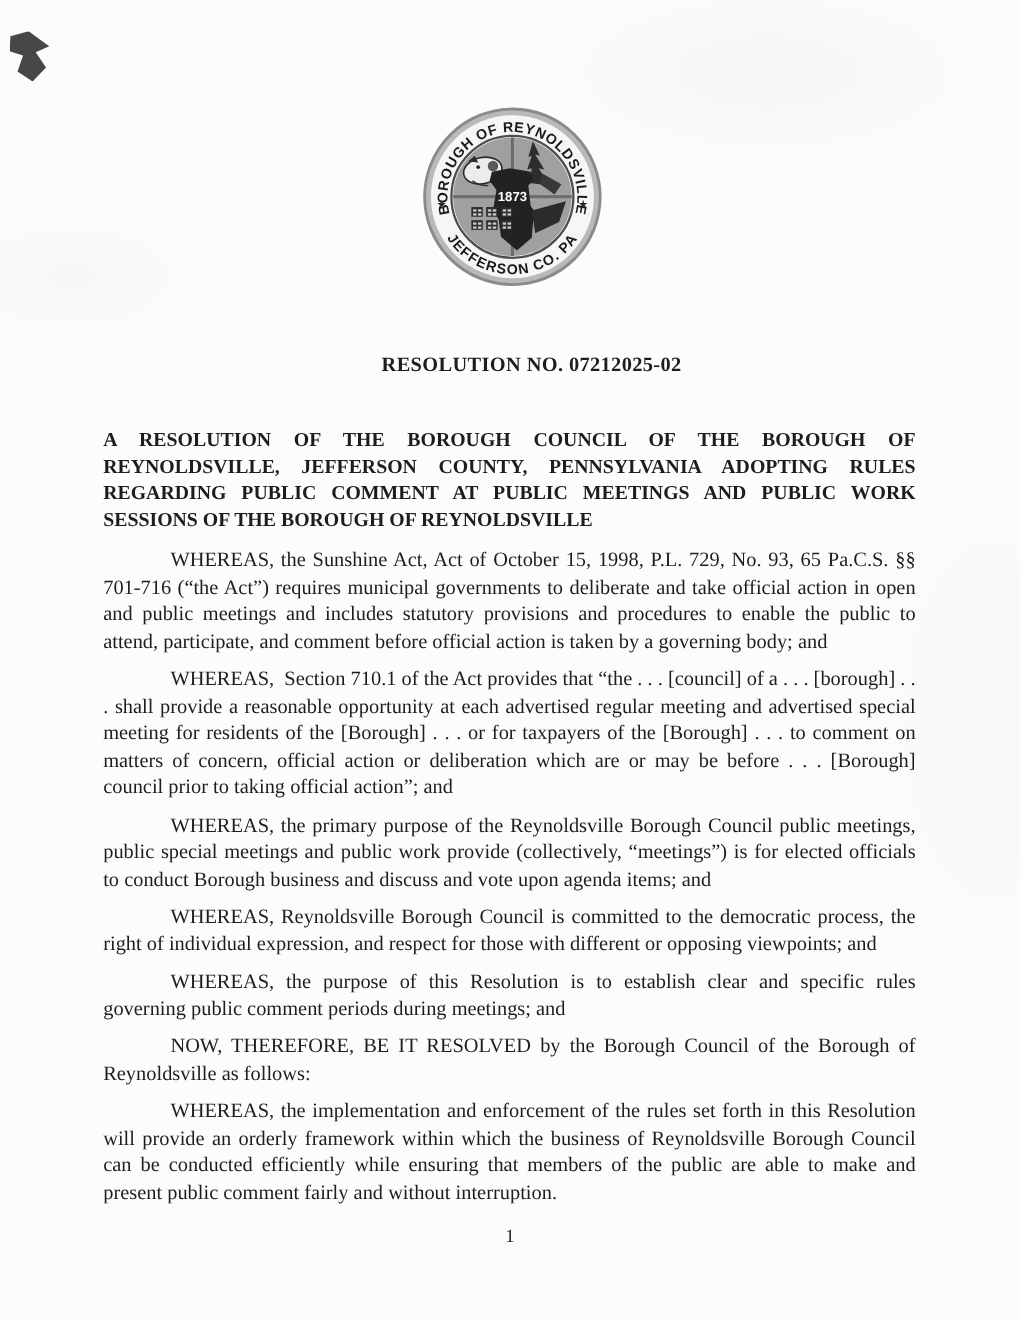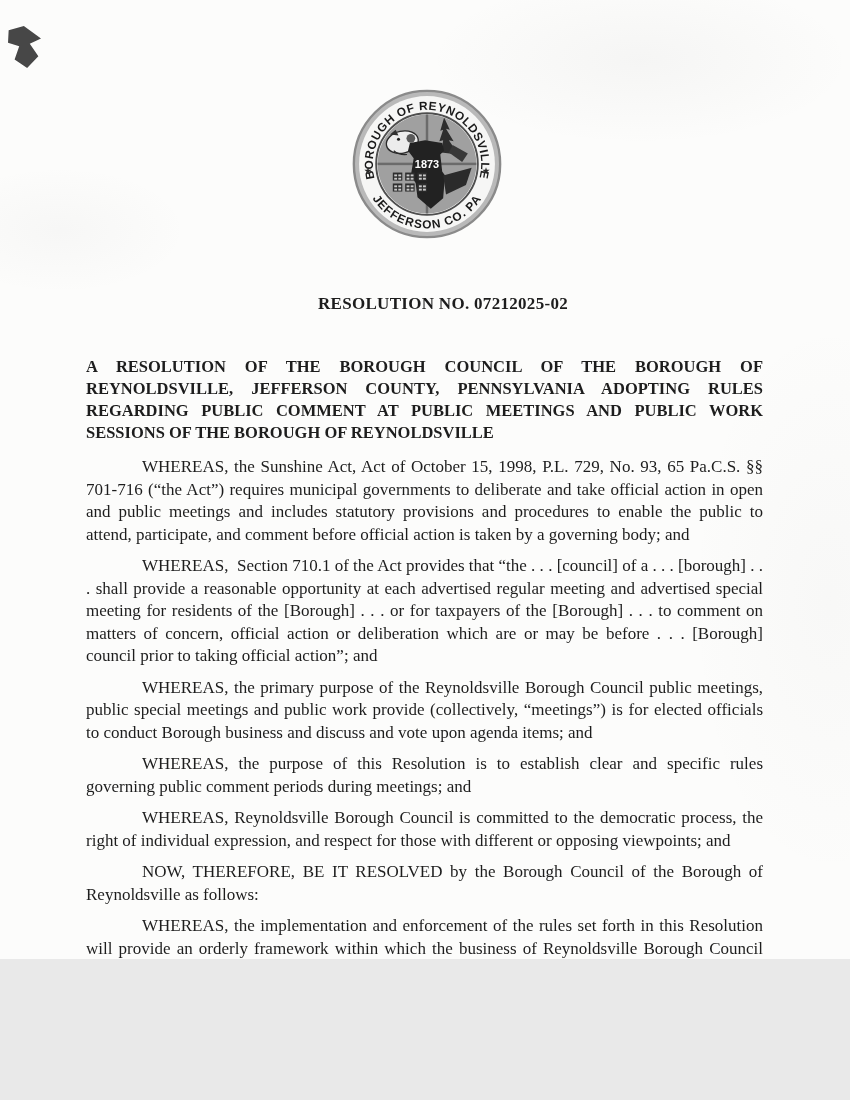--- a/index.html
+++ b/index.html
@@ -1,18 +1,18 @@
 <!DOCTYPE html>
 <html><head>
 <meta charset="utf-8">
 <style>
   html,body{margin:0;padding:0;background:#e9e9e9;}
   .page{
     position:relative;
-    width:850px;height:959px;
+    width:850px;height:1100px;
     margin:0 auto;
     background:
       radial-gradient(ellipse 300px 120px at 640px 60px, rgba(120,120,120,0.05), rgba(0,0,0,0) 70%),
       radial-gradient(ellipse 180px 90px at 60px 230px, rgba(120,120,120,0.04), rgba(0,0,0,0) 70%),
       radial-gradient(ellipse 200px 400px at 830px 600px, rgba(120,120,120,0.03), rgba(0,0,0,0) 70%),
       #fcfcfb;
     overflow:hidden;
     font-family:"Liberation Serif","DejaVu Serif",serif;
     color:#1d1d1d;
   }
@@ -133,21 +133,21 @@
     <text x="142" y="90" text-anchor="middle" font-size="10" fill="#2a2a2a">★</text>
   </svg>
 
   <h1 class="res-no">RESOLUTION NO. 07212025-02</h1>
 
   <div class="content">
     <p class="doc-title">A RESOLUTION OF THE BOROUGH COUNCIL OF THE BOROUGH OF REYNOLDSVILLE, JEFFERSON COUNTY, PENNSYLVANIA ADOPTING RULES REGARDING PUBLIC COMMENT AT PUBLIC MEETINGS AND PUBLIC WORK SESSIONS OF THE BOROUGH OF REYNOLDSVILLE</p>
     <p class="body">WHEREAS, the Sunshine Act, Act of October 15, 1998, P.L. 729, No. 93, 65 Pa.C.S. §§ 701-716 (“the Act”) requires municipal governments to deliberate and take official action in open and public meetings and includes statutory provisions and procedures to enable the public to attend, participate, and comment before official action is taken by a governing body; and</p>
     <p class="body">WHEREAS, &nbsp;Section 710.1 of the Act provides that “the . . . [council] of a . . . [borough] . . . shall provide a reasonable opportunity at each advertised regular meeting and advertised special meeting for residents of the [Borough] . . . or for taxpayers of the [Borough] . . . to comment on matters of concern, official action or deliberation which are or may be before . . . [Borough] council prior to taking official action”; and</p>
     <p class="body">WHEREAS, the primary purpose of the Reynoldsville Borough Council public meetings, public special meetings and public work provide (collectively, “meetings”) is for elected officials to conduct Borough business and discuss and vote upon agenda items; and</p>
+    <p class="body">WHEREAS, Reynoldsville Borough Council is committed to the democratic process, the right of individual expression, and respect for those with different or opposing viewpoints; and</p>
     <p class="body">WHEREAS, the purpose of this Resolution is to establish clear and specific rules governing public comment periods during meetings; and</p>
-    <p class="body">WHEREAS, Reynoldsville Borough Council is committed to the democratic process, the right of individual expression, and respect for those with different or opposing viewpoints; and</p>
     <p class="body">NOW, THEREFORE, BE IT RESOLVED by the Borough Council of the Borough of Reynoldsville as follows:</p>
     <p class="body">WHEREAS, the implementation and enforcement of the rules set forth in this Resolution will provide an orderly framework within which the business of Reynoldsville Borough Council can be conducted efficiently while ensuring that members of the public are able to make and present public comment fairly and without interruption.</p>
   </div>
 
   <p class="page-num">1</p>
 
 </div>
 
 </body></html>

